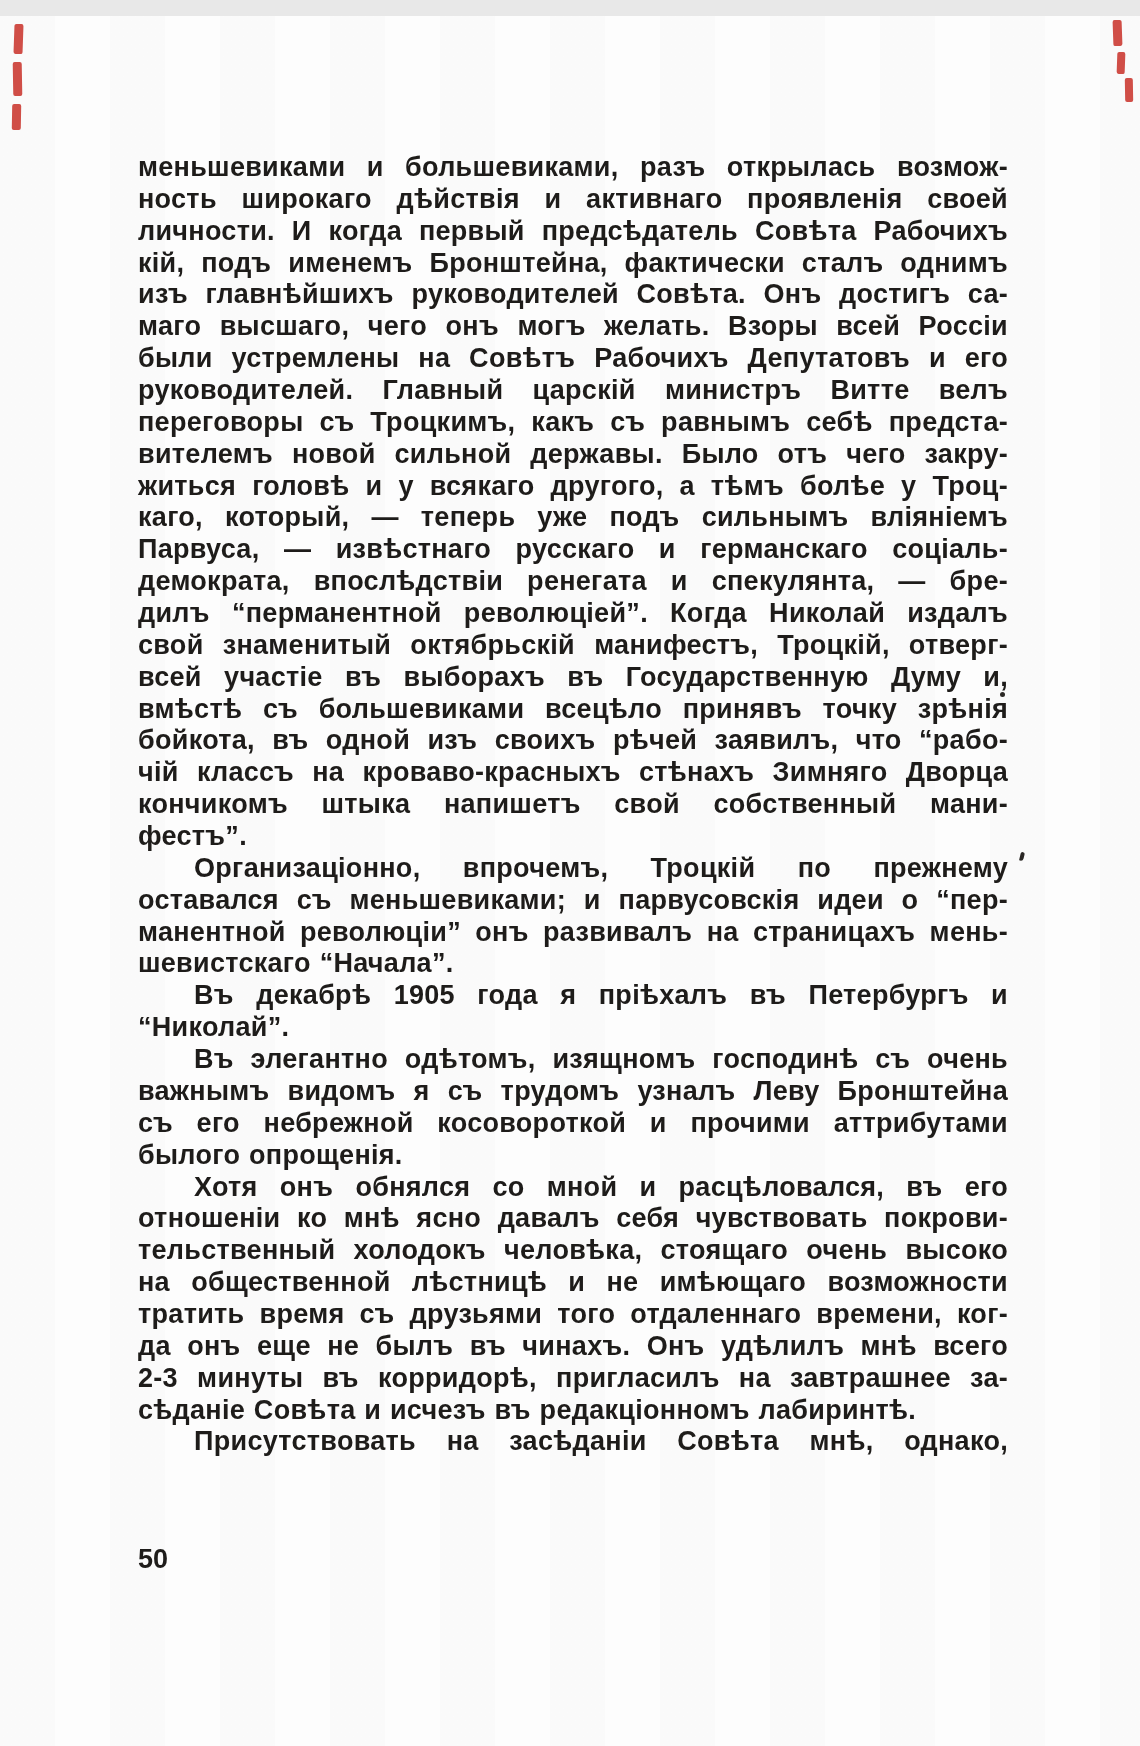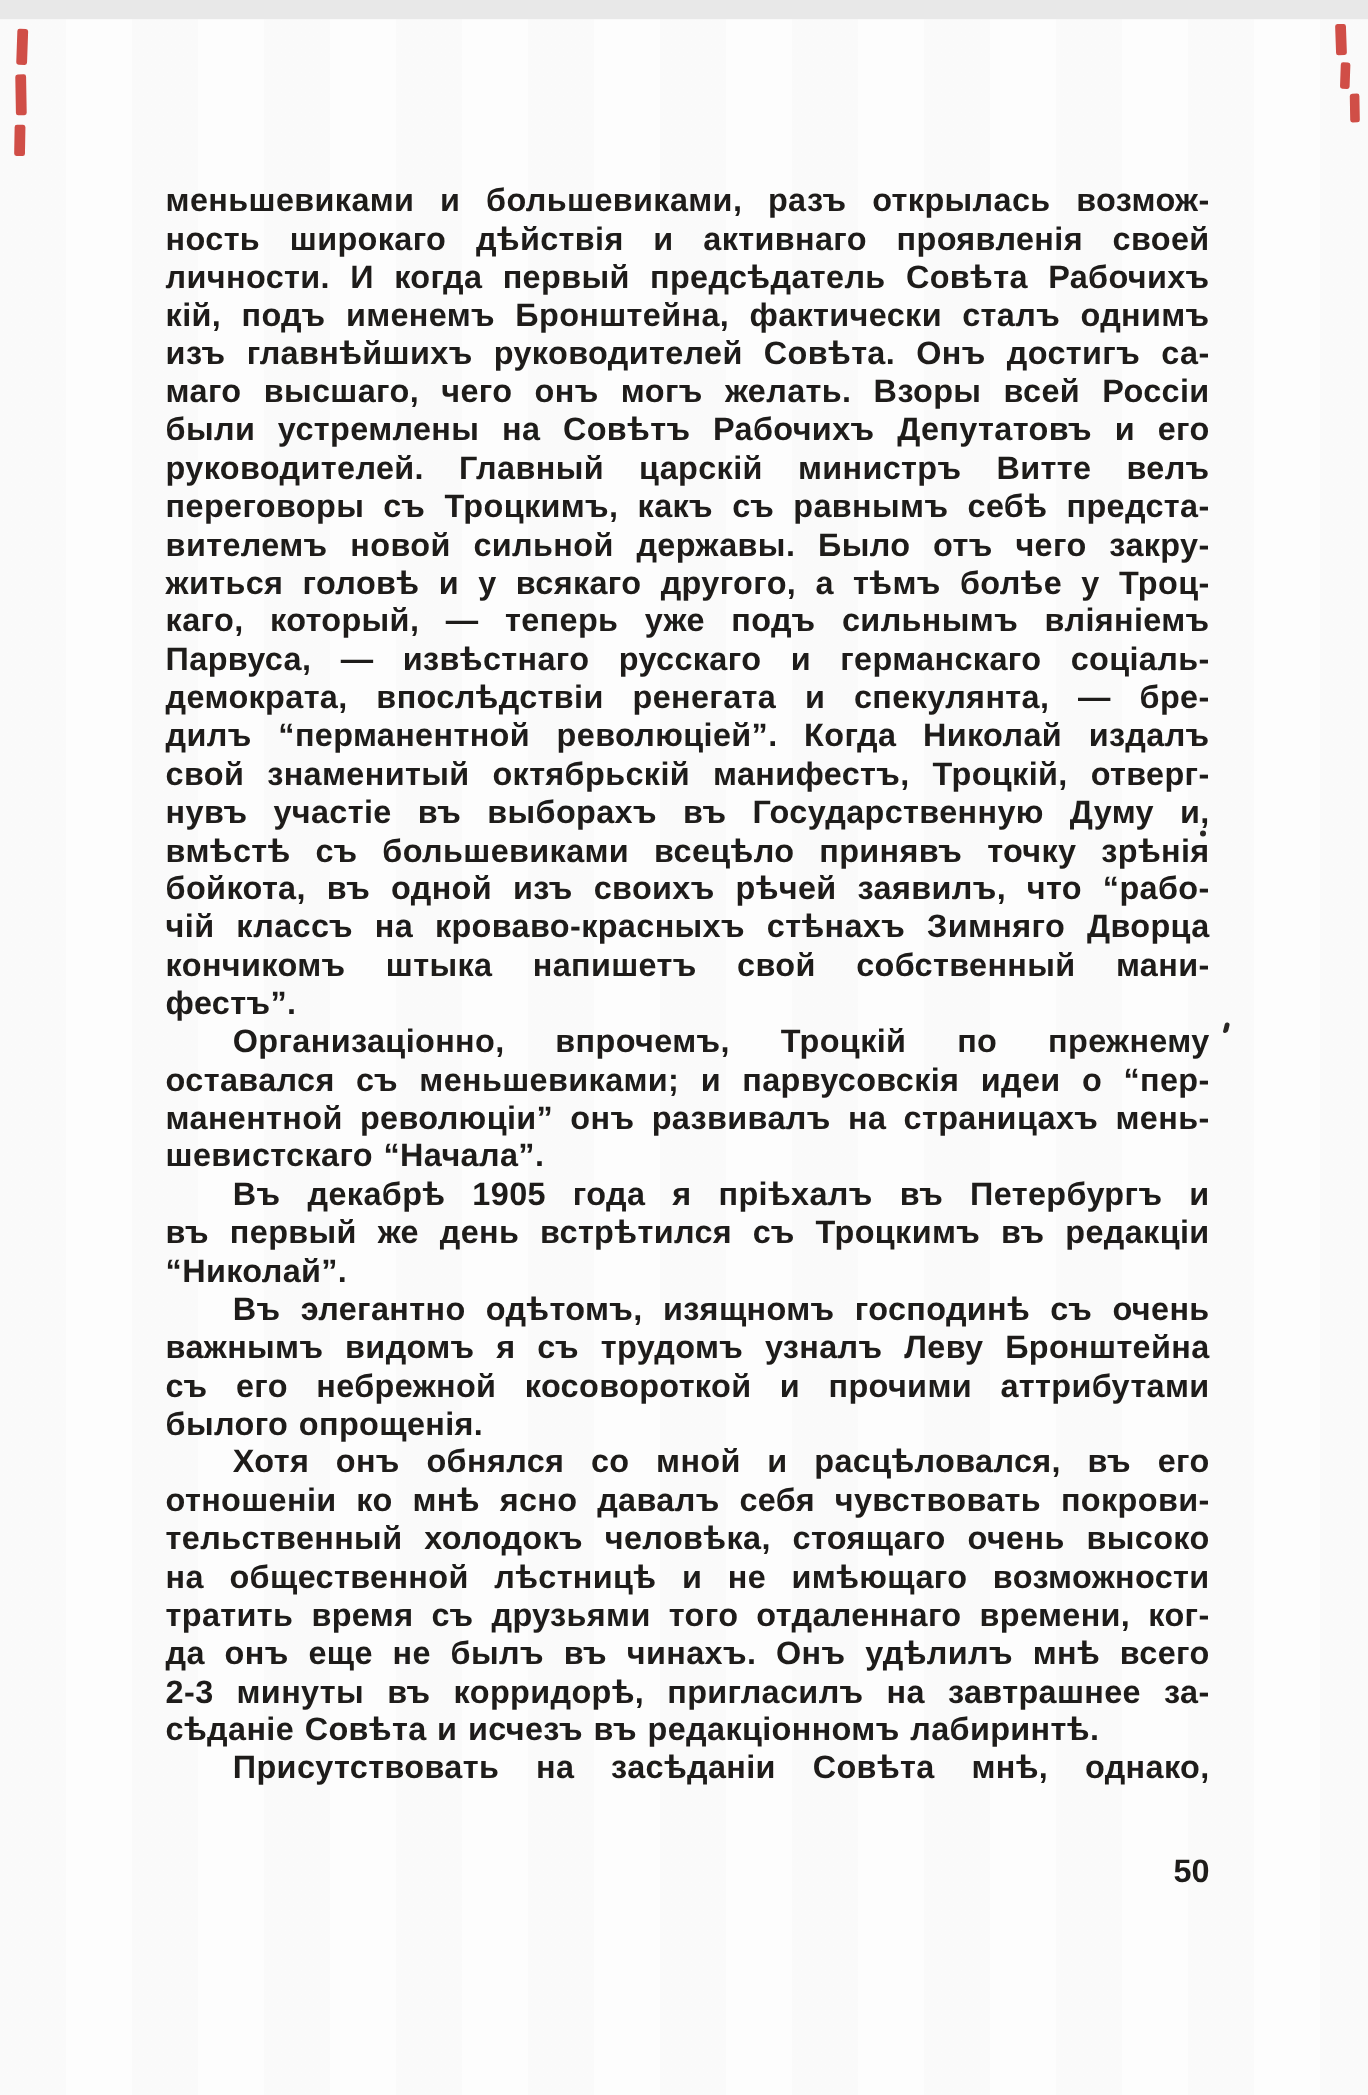--- a/index.html
+++ b/index.html
@@ -40,21 +40,21 @@
     text-align-last: left;
   }
   .ln.ind {
     padding-left: 56px;
   }
   #page-number {
     position: absolute;
     left: 138px;
     top: 1528px;
     width: 870px;
-    text-align: right;
+    text-align: left;
     color: #1e1c1a;
     font-size: 27px;
     font-weight: 700;
   }
   
   .red-dash {
     position: absolute;
     background: #c9352e;
     opacity: 0.88;
     border-radius: 2px;
@@ -99,32 +99,31 @@
     <div class="ln">были устремлены на Совѣтъ Рабочихъ Депутатовъ и его</div>
     <div class="ln">руководителей.  Главный царскій министръ Витте велъ</div>
     <div class="ln">переговоры съ Троцкимъ, какъ съ равнымъ себѣ предста-</div>
     <div class="ln">вителемъ новой сильной державы.  Было отъ чего закру-</div>
     <div class="ln">житься головѣ и у всякаго другого, а тѣмъ болѣе у Троц-</div>
     <div class="ln">каго, который, — теперь уже подъ сильнымъ вліяніемъ</div>
     <div class="ln">Парвуса, — извѣстнаго русскаго и германскаго соціаль-</div>
     <div class="ln">демократа, впослѣдствіи ренегата и спекулянта, — бре-</div>
     <div class="ln">дилъ “перманентной революціей”.  Когда Николай издалъ</div>
     <div class="ln">свой знаменитый октябрьскій манифестъ, Троцкій, отверг-</div>
-    <div class="ln">нувъ участіе въ выборахъ въ Государственную Думу и,</div>
+    <div class="ln">всей участіе въ выборахъ въ Государственную Думу и,</div>
     <div class="ln">вмѣстѣ съ большевиками всецѣло принявъ точку зрѣнія</div>
     <div class="ln">бойкота, въ одной изъ своихъ рѣчей заявилъ, что “рабо-</div>
     <div class="ln">чій классъ на кроваво-красныхъ стѣнахъ Зимняго Дворца</div>
     <div class="ln">кончикомъ штыка напишетъ свой собственный мани-</div>
     <div class="ln end">фестъ”.</div>
     <div class="ln ind">Организаціонно, впрочемъ, Троцкій по прежнему</div>
     <div class="ln">оставался съ меньшевиками; и парвусовскія идеи о “пер-</div>
     <div class="ln">манентной революціи” онъ развивалъ на страницахъ мень-</div>
     <div class="ln end">шевистскаго “Начала”.</div>
     <div class="ln ind">Въ декабрѣ 1905 года я пріѣхалъ въ Петербургъ и</div>
-    <div class="ln">въ первый же день встрѣтился съ Троцкимъ въ редакціи</div>
     <div class="ln end">“Николай”.</div>
     <div class="ln ind">Въ элегантно одѣтомъ, изящномъ господинѣ съ очень</div>
     <div class="ln">важнымъ видомъ я съ трудомъ узналъ Леву Бронштейна</div>
     <div class="ln">съ его небрежной косовороткой и прочими аттрибутами</div>
     <div class="ln end">былого опрощенія.</div>
     <div class="ln ind">Хотя онъ обнялся со мной и расцѣловался, въ его</div>
     <div class="ln">отношеніи ко мнѣ ясно давалъ себя чувствовать покрови-</div>
     <div class="ln">тельственный холодокъ человѣка, стоящаго очень высоко</div>
     <div class="ln">на общественной лѣстницѣ и не имѣющаго возможности</div>
     <div class="ln">тратить время съ друзьями того отдаленнаго времени, ког-</div>

